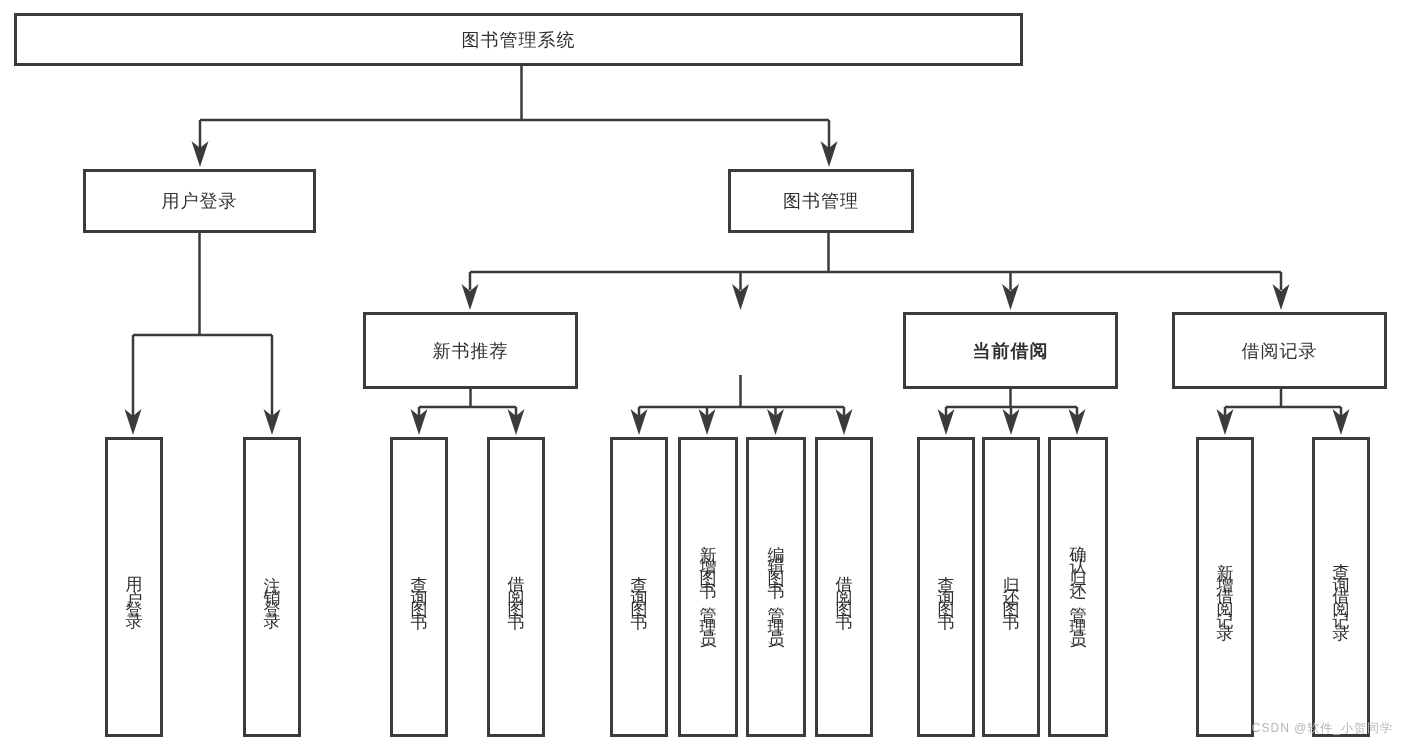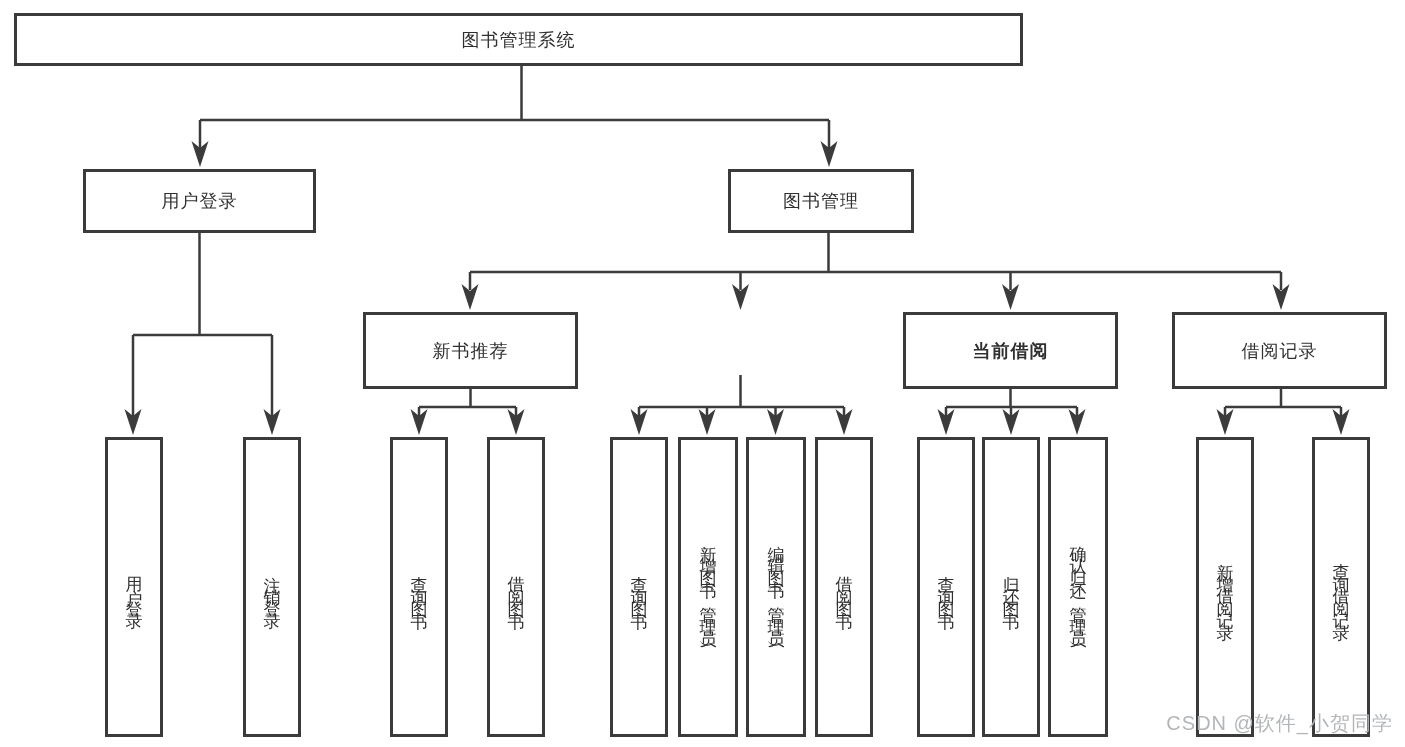--- a/index.html
+++ b/index.html
@@ -69,21 +69,21 @@
   .leaf-cb-query     { left: 917px; }
   .leaf-cb-return    { left: 982px; }
   .leaf-cb-confirm   { left: 1048px; width: 60px; }
   .leaf-br-add       { left: 1196px; }
   .leaf-br-query     { left: 1312px; }
   #watermark {
     position: absolute;
     right: 12px;
     bottom: 10px;
     z-index: 5;
-    font-size: 20px;
+    font-size: 12px;
     color: #b3b6b9;
     letter-spacing: 1px;
     white-space: nowrap;
   }
 </style>
 </head>
 <body>
 
 <div id="stage">
 

